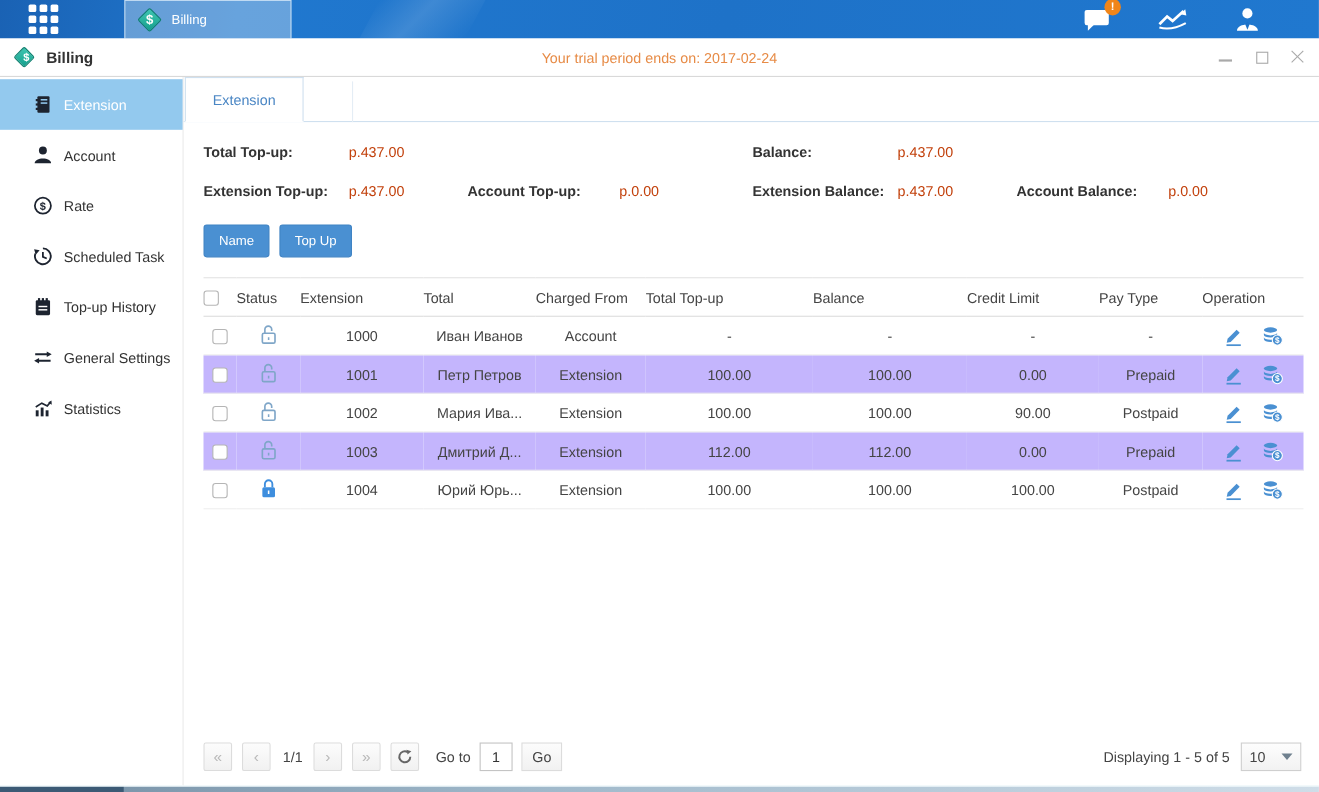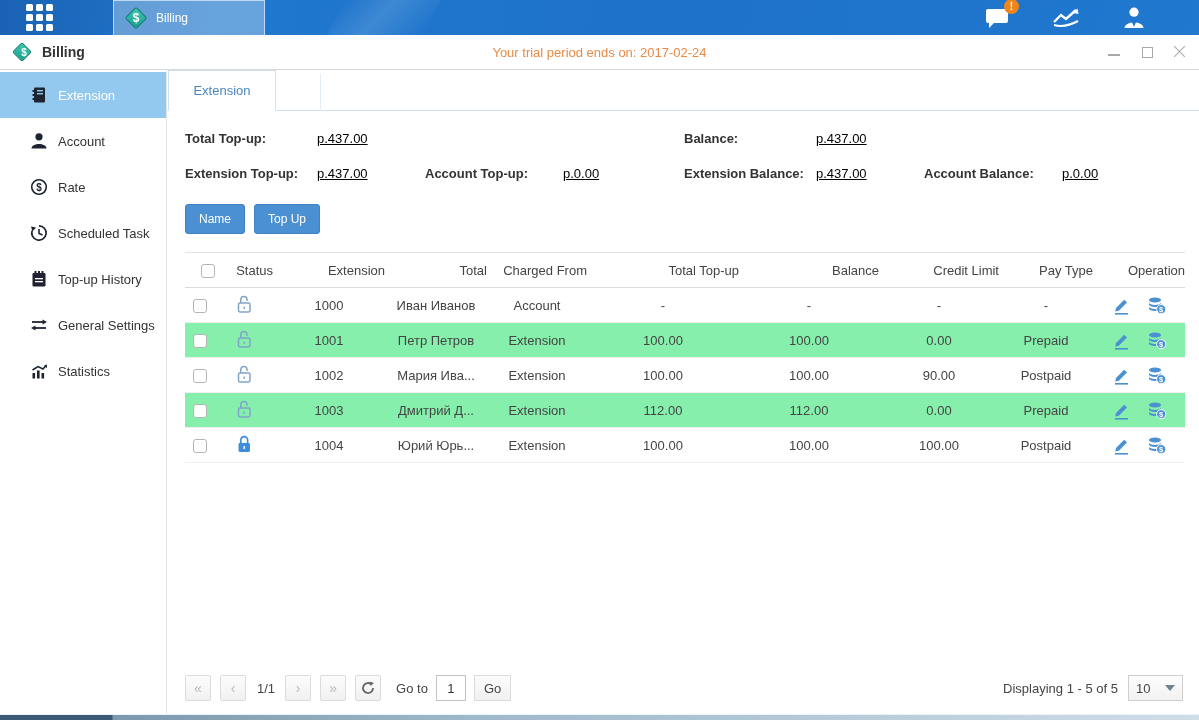--- a/index.html
+++ b/index.html
@@ -55,34 +55,34 @@
   .tabbar { height:41px; flex:0 0 41px; position:relative; border-bottom:1px solid #cfe0ef; }
   .tab { position:absolute; left:1px; top:0; height:41px; width:108px; background:#fff;
     border:1px solid #cfe0ef; border-bottom:1px solid #fff; display:flex; align-items:center; justify-content:center;
     font-size:13px; color:#4a86c4; cursor:pointer; }
   .tab-ghost { position:absolute; left:153px; top:4px; height:37px; border-left:1px solid #e4edf5; }
 
   
   .summary { display:flex; padding:20px 16px 6px 18px; }
   .sum-half { width:50%; display:grid; grid-template-columns:132px 108px 138px auto; row-gap:20px; font-size:13px; align-items:center; }
   .sum-half .lbl { font-weight:bold; color:#333; }
-  .sum-half .val { color:#000000;text-decoration:underline; }
+  .sum-half .val { color:#c2410c; }
 
   
   .toolbar { display:flex; gap:9px; padding:17px 18px 0; }
   .btn-blue { background:#4a90d2; color:#fff; border:1px solid #3f83c4; border-radius:3px;
     font-size:12px; padding:7px 13px; min-width:46px; text-align:center; cursor:pointer; }
 
   
   .tablewrap { padding:18px 16px 0 18px; }
   table.grid { border-collapse:collapse; width:100%; table-layout:fixed; font-size:13px; color:#444; }
   table.grid th { font-weight:normal; color:#444; border-top:1px solid #e3e3e3; border-bottom:1px solid #dcdcdc;
-    height:35px; text-align:right; }
+    height:35px; text-align:left; }
   table.grid td { height:35px; text-align:center; border-bottom:1px solid #efefef; }
-  table.grid tr.alt td { background:#86efac; }
+  table.grid tr.alt td { background:#c4b5fd; }
   .cb { display:inline-block; width:14px; height:14px; border:1px solid #b5b5b5; border-radius:3px; background:#fff; cursor:pointer; vertical-align:middle; }
   .opcell { display:flex; align-items:center; justify-content:center; gap:16px; }
   .op-ic { cursor:pointer; display:inline-flex; }
 
   
   .spacer { flex:1 1 auto; }
   .pager { flex:0 0 44px; display:flex; align-items:center; padding:0 16px 8px 18px; font-size:13px; color:#444; }
   .pbtn { width:26px; height:26px; border:1px solid #dcdcdc; border-radius:2px; background:linear-gradient(#fcfcfc,#f1f1f1);
     display:flex; align-items:center; justify-content:center; color:#b9b9b9; font-size:14px; margin-right:9px; cursor:pointer; }
   .pbtn.ref { color:#666; }

